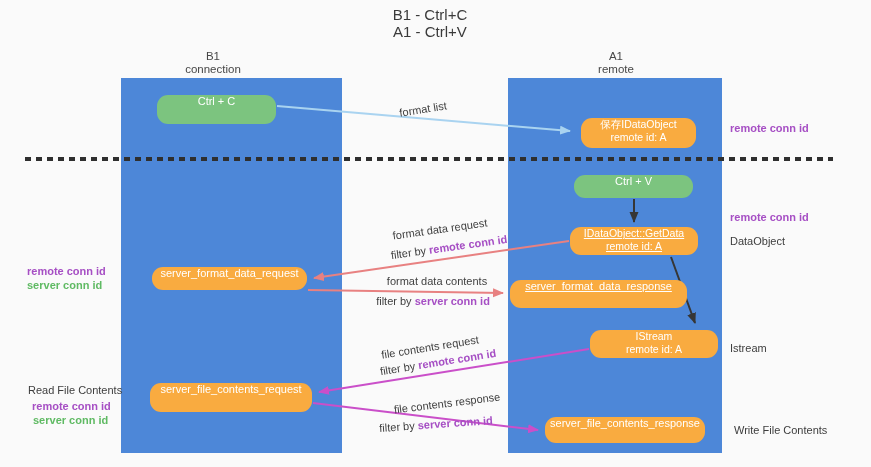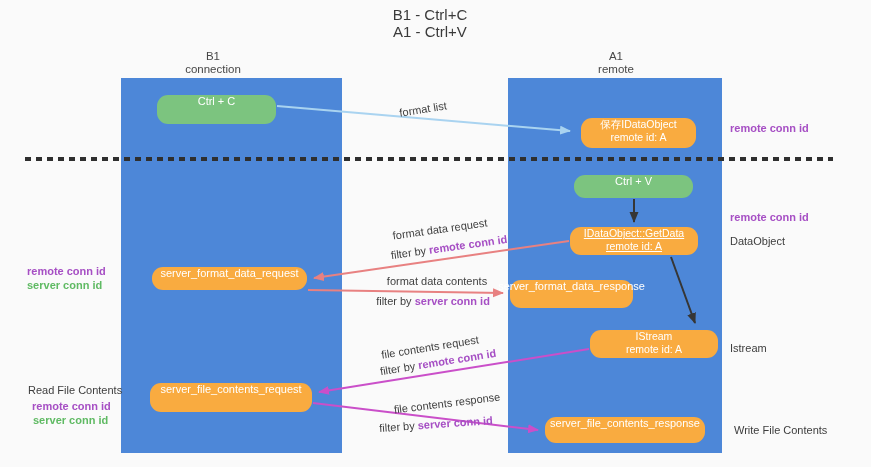--- a/index.html
+++ b/index.html
@@ -103,21 +103,21 @@
 
   <div class="node orange two" style="left:570px; top:227px; width:128px; height:28px;text-decoration:underline;">
     <div>IDataObject::GetData</div>
     <div>remote id: A</div>
   </div>
 
   <div class="node orange" style="left:152px; top:267px; width:155px; height:23px;">
     <div>server_format_data_request</div>
   </div>
 
-  <div class="node orange" style="left:510px; top:280px; width:123px; height:28px;">
+  <div class="node orange" style="left:510px; top:280px; width:177px; height:28px;text-decoration:underline;">
     <div>server_format_data_response</div>
   </div>
 
   <div class="node orange two" style="left:590px; top:330px; width:128px; height:28px;">
     <div>IStream</div>
     <div>remote id: A</div>
   </div>
 
   <div class="node orange" style="left:545px; top:417px; width:160px; height:26px;">
     <div>server_file_contents_response</div>

